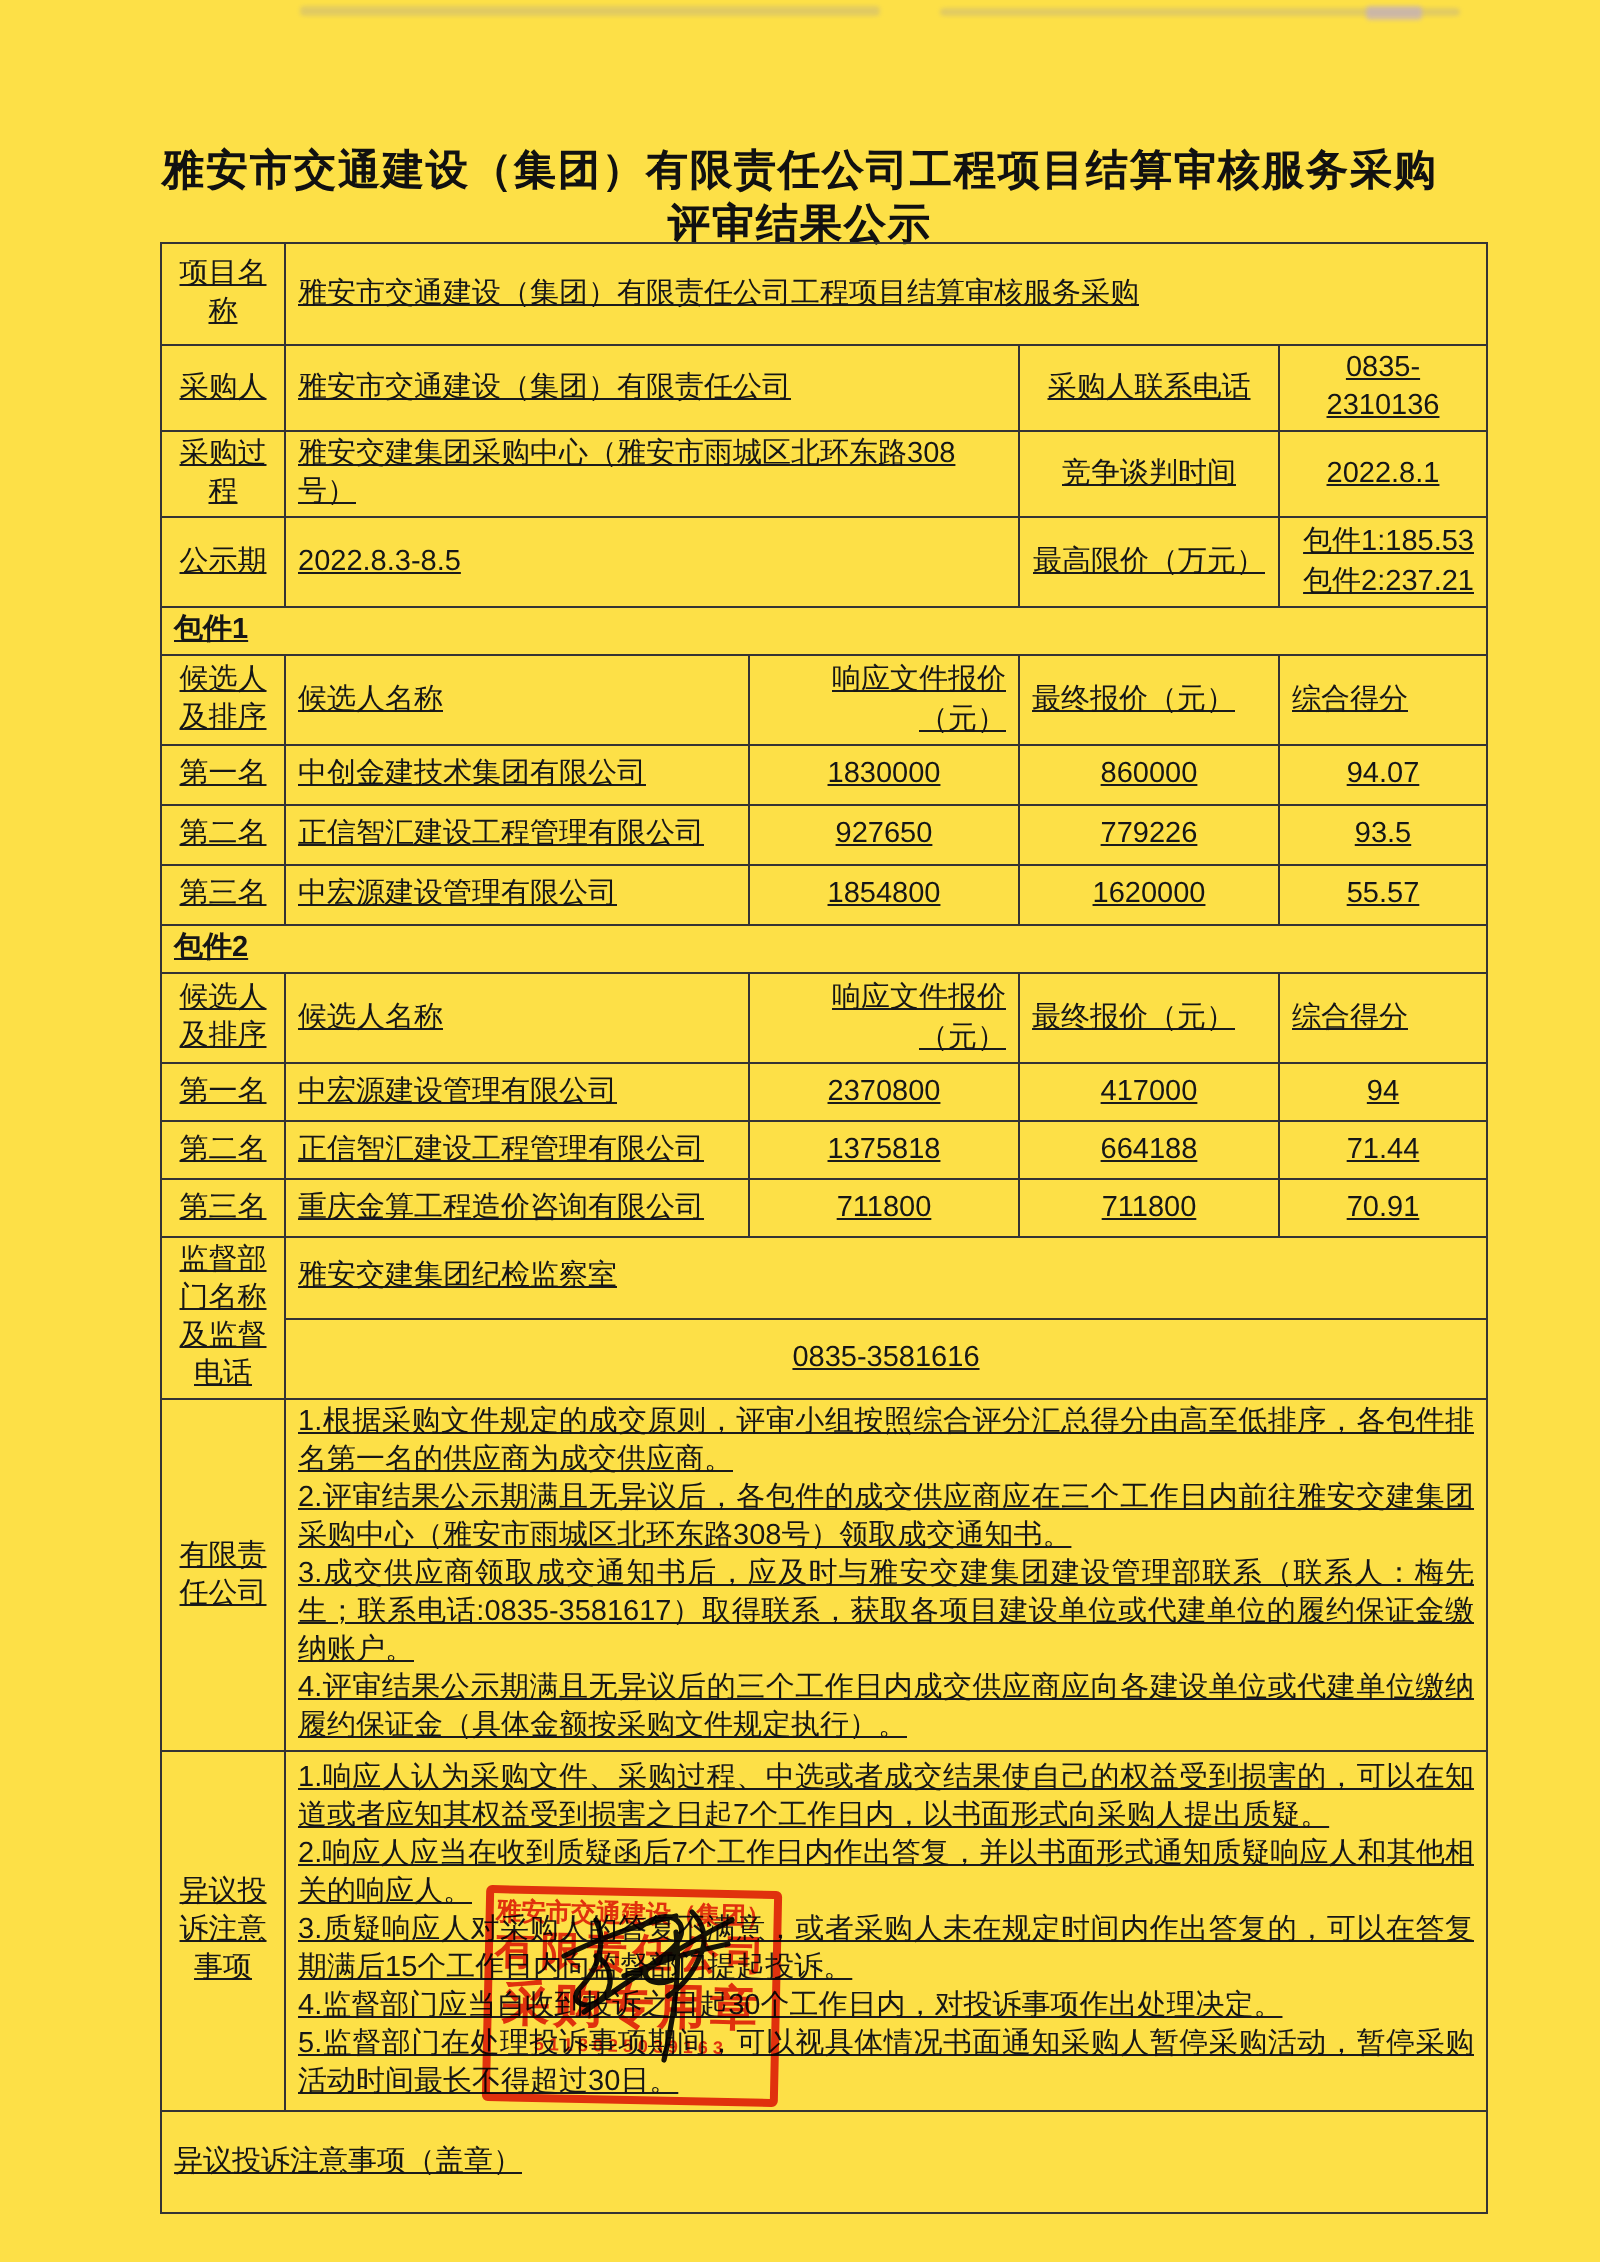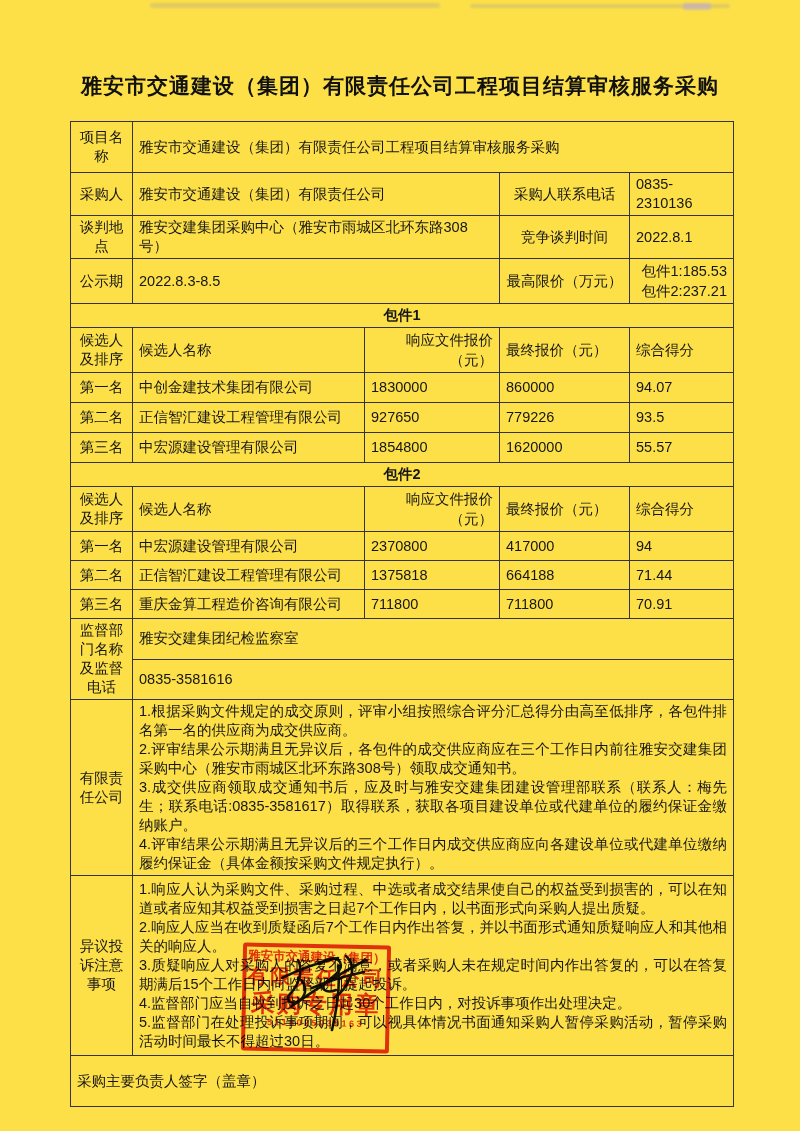--- a/index.html
+++ b/index.html
@@ -12,34 +12,34 @@
   
   .noise{position:absolute;background:#9a93a6;opacity:.28;border-radius:2px;filter:blur(1px);}
   .noise.n1{left:150px;top:3px;width:290px;height:5px;}
   .noise.n2{left:470px;top:4px;width:260px;height:4px;}
   .noise.n3{left:683px;top:3px;width:28px;height:7px;background:#b9a6e0;opacity:.55;}
 
   .title{position:absolute;left:0;top:72px;width:800px;text-align:center;
     font-weight:bold;font-size:21px;line-height:27px;letter-spacing:1px;color:#111;}
 
   table.doc{
-    position:absolute;left:70px;top:121px;width:663px;
-    border-collapse:collapse;table-layout:fixed;
+    position:absolute;left:80px;top:121px;width:663px;
+    border-collapse:collapse;table-layout:fixed;text-decoration:underline;
   }
   table.doc td{
     border:1.6px solid #343434;
     padding:2px 6px;
     font-size:14.5px;line-height:19px;
     vertical-align:middle;color:#161616;
     overflow:hidden;
   }
   td.c{}
   td.lab{text-align:center;padding:2px 3px;}
-  td.strip{text-align:center;font-weight:600;padding:1px 4px;}
-  td.num{text-align:left;font-family:"Liberation Sans","DejaVu Sans",sans-serif;}
+  td.strip{font-weight:600;padding:1px 4px;}
+  td.num{text-align:center;font-family:"Liberation Sans","DejaVu Sans",sans-serif;}
   td.notes{vertical-align:middle;padding:3px 7px;line-height:19.6px;font-size:14px;text-align:justify;}
   td.sig{padding-left:6px;font-size:14.5px;}
   .h48 td{height:46px;} .h30 td{height:27px;} .h40 td{height:37px;}
   .h22 td{height:19px;} .h34 td{height:31px;} .h28 td{height:25px;}
   .h36 td{height:33px;} .h27 td{height:24px;}
   .h168 td{height:165px;} .h178 td{height:175px;} .h49 td{height:46px;}
   .two-line div{text-align:right;line-height:20px;}
 
   
   .stamp{
@@ -61,20 +61,21 @@
 <body>
 
 <div class="page">
 
   <div class="noise n1"></div>
   <div class="noise n2"></div>
   <div class="noise n3"></div>
 
   <div class="title">
     <div>雅安市交通建设（集团）有限责任公司工程项目结算审核服务采购</div>
+    <div>评审结果公示</div>
   </div>
 
   <table class="doc">
     <colgroup>
       <col style="width:62px">
         <col style="width:232px">
         <col style="width:135px">
       <col style="width:130px">
         <col style="width:104px">
     </colgroup>
@@ -86,21 +87,21 @@
     </tr>
 
     <tr class="h30">
       <td class="lab">采购人</td>
       <td colspan="2">雅安市交通建设（集团）有限责任公司</td>
       <td class="lab">采购人联系电话</td>
       <td class="num">0835-2310136</td>
     </tr>
 
     <tr class="h40">
-      <td class="lab">谈判地点</td>
+      <td class="lab">采购过程</td>
       <td colspan="2">雅安交建集团采购中心（雅安市雨城区北环东路308号）</td>
       <td class="lab">竞争谈判时间</td>
       <td class="num">2022.8.1</td>
     </tr>
 
     <tr class="h40">
       <td class="lab">公示期</td>
       <td colspan="2">2022.8.3-8.5</td>
       <td class="lab">最高限价（万元）</td>
       <td class="two-line">
@@ -202,21 +203,21 @@
       <td colspan="4" class="notes">
         <div>1.响应人认为采购文件、采购过程、中选或者成交结果使自己的权益受到损害的，可以在知道或者应知其权益受到损害之日起7个工作日内，以书面形式向采购人提出质疑。</div>
         <div>2.响应人应当在收到质疑函后7个工作日内作出答复，并以书面形式通知质疑响应人和其他相关的响应人。</div>
         <div>3.质疑响应人对采购人的答复不满意，或者采购人未在规定时间内作出答复的，可以在答复期满后15个工作日内向监督部门提起投诉。</div>
         <div>4.监督部门应当自收到投诉之日起30个工作日内，对投诉事项作出处理决定。</div>
         <div>5.监督部门在处理投诉事项期间，可以视具体情况书面通知采购人暂停采购活动，暂停采购活动时间最长不得超过30日。</div>
       </td>
     </tr>
 
     <tr class="h49">
-      <td colspan="5" class="sig">采购主要负责人签字（盖章）</td>
+      <td colspan="5" class="sig">异议投诉注意事项（盖章）</td>
     </tr>
   </tbody>
     </table>
 
   <div class="stamp">
     <div class="s1">雅安市交通建设（集团）</div>
     <div class="s2">有限责任公司</div>
     <div class="s3">采购专用章</div>
     <div class="s4">5118025039163</div>
   </div>

